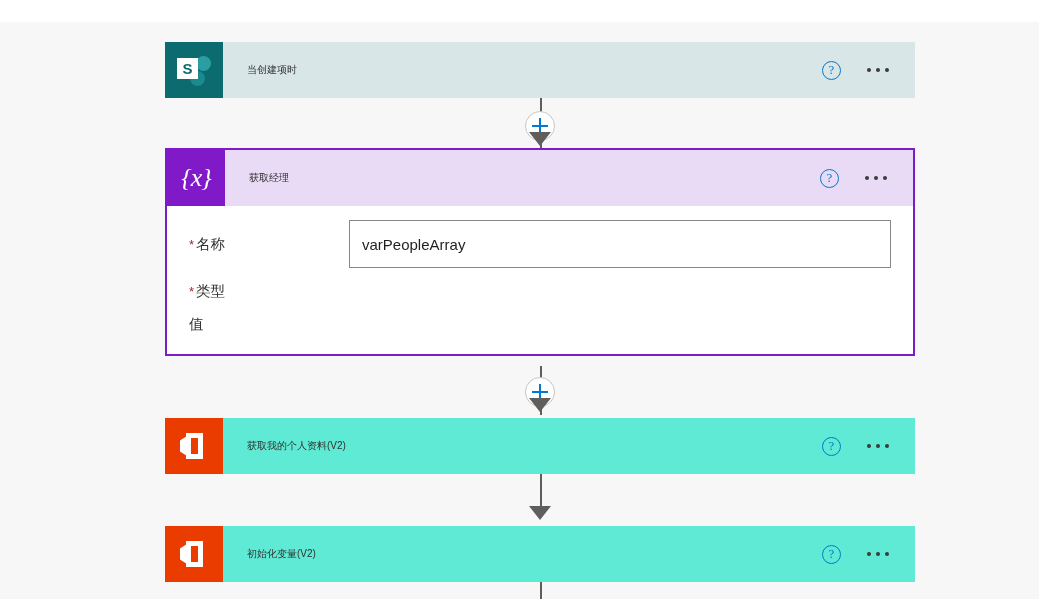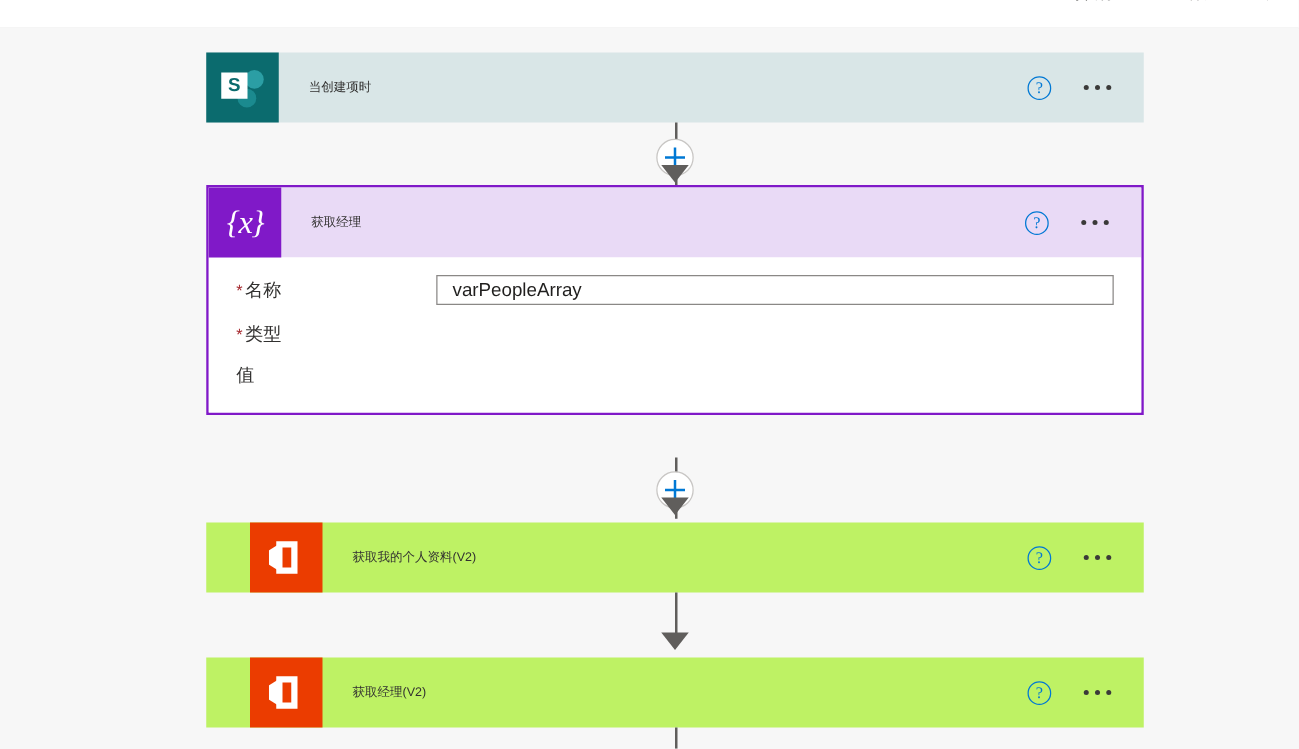--- a/index.html
+++ b/index.html
@@ -185,21 +185,21 @@
     display: flex;
     align-items: baseline;
     gap: 2px;
   }
   .req-star {
     color: #a4262c;
     font-size: 13px;
   }
   .field {
     flex: 1;
-    height: 24px;
+    height: 48px;
     border: 1px solid #8a8886;
     background: #ffffff;
     display: flex;
     align-items: center;
     padding: 0 12px;
     font-size: 15px;
     color: #201f1e;
     box-sizing: border-box;
     position: relative;
   }
@@ -207,21 +207,21 @@
   .chev {
     position: absolute;
     right: 14px;
     width: 10px; height: 10px;
     border-right: 1.4px solid #605e5c;
     border-bottom: 1.4px solid #605e5c;
     transform: rotate(45deg) translate(-3px, -3px);
   }
 
   
-  .card-o365 .card-head { background: #bef264; padding-left: 35px; }
+  .card-o365 .card-head { background: #5eead4; }
   .card-o365 .card-icon { background: #eb3c00; }
   #card-profile { top: 396px; }
   #card-manager { top: 504px; }
 
   .o365-icon {
     width: 28px; height: 32px;
     position: relative;
   }
   .o365-icon .panel {
     position: absolute;
@@ -405,21 +405,21 @@
 
   <div class="card card-o365" id="card-manager">
     <div class="card-head">
       <div class="card-icon">
         <div class="o365-icon">
           <div class="panel"></div>
           <div class="notch"></div>
           <div class="cut"></div>
         </div>
       </div>
-      <div class="card-title-wrap">获取经理(V2)</div>
+      <div class="card-title-wrap">初始化变量(V2)</div>
       <div class="card-actions">
         <div class="help-icon">?</div>
         <div class="ellipsis-icon">
             <i></i>
             <i></i>
             <i></i>
           </div>
       </div>
     </div>
   </div>

